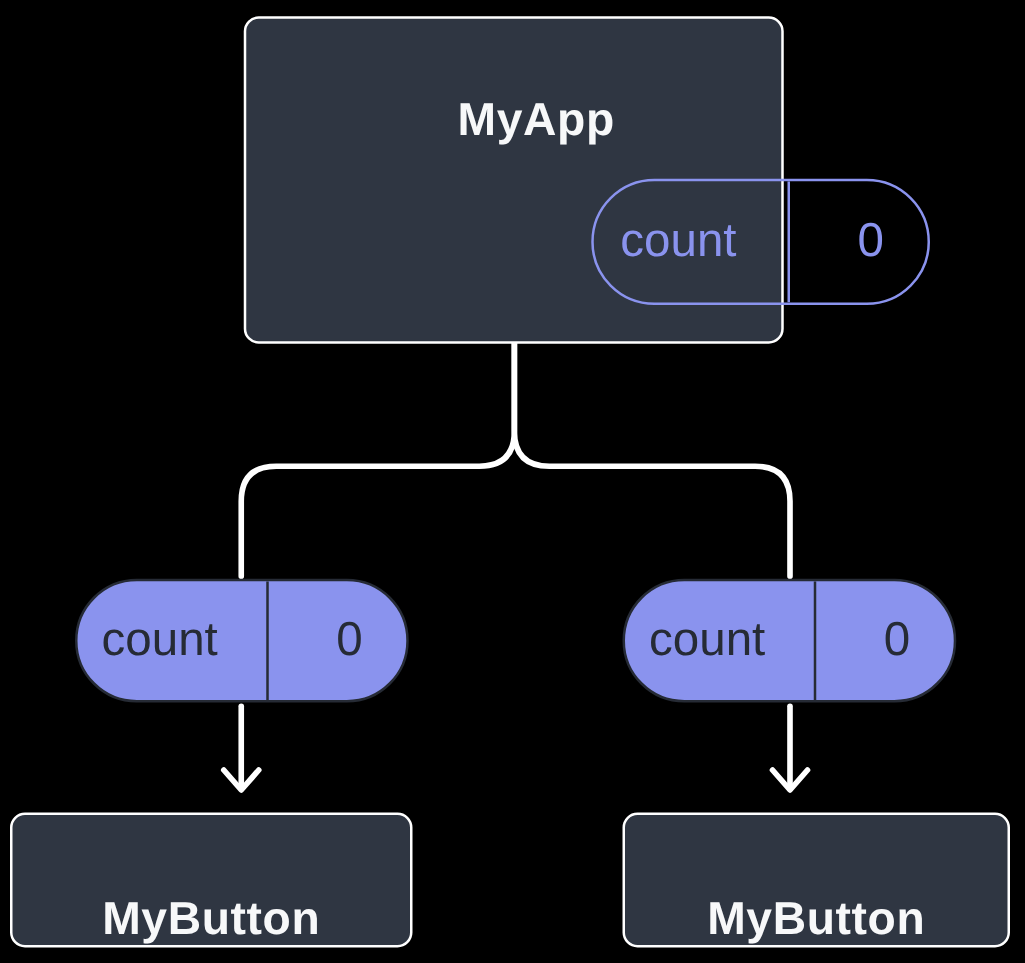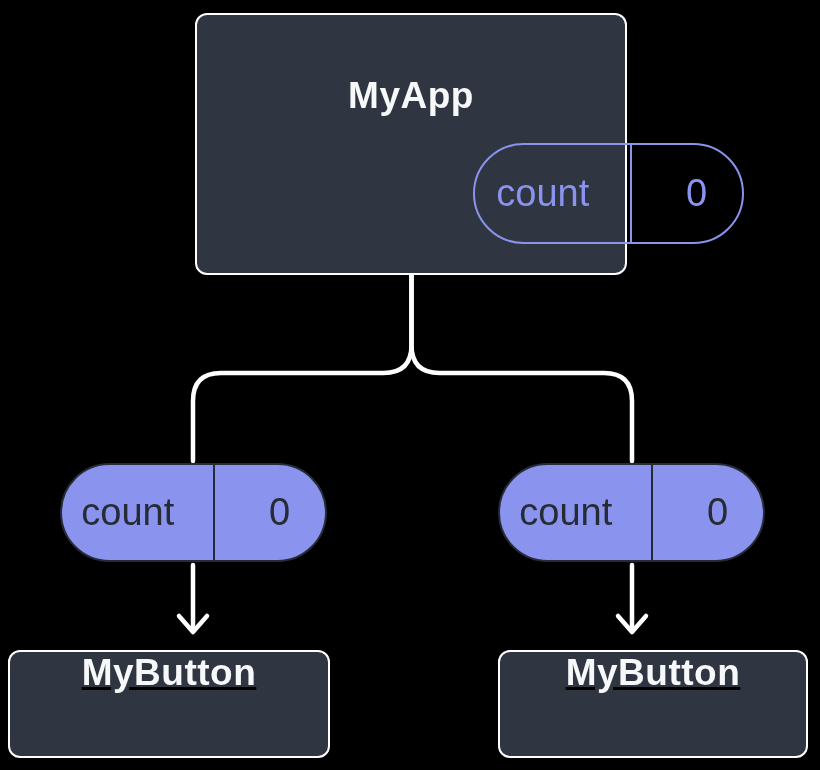--- a/index.html
+++ b/index.html
@@ -30,27 +30,26 @@
     box-sizing: border-box;
   }
   .node-title {
     color: #F7F8F9;
     font-weight: 700;
     font-size: 37px;
     letter-spacing: 0.5px;
     text-align: center;
   }
   .app-box { left: 195px; top: 13px; width: 432px; height: 262px; }
-  .app-title { position: absolute; left: 0; top: 60px; width: 100%; }
+  .app-title { position: absolute; left: 18px; top: 60px; width: 100%; }
 
   .button-box {
     display: flex;
-    align-items: flex-start;
+    align-items: flex-end;
     justify-content: center;
-    text-decoration: underline;
   }
   .button-left  { left: 8px;   top: 650px; width: 322px; height: 108px; }
   .button-right { left: 498px; top: 650px; width: 310px; height: 108px; }
 
   .pill {
     position: absolute;
     display: flex;
     align-items: stretch;
     border-radius: 60px;
     box-sizing: border-box;

